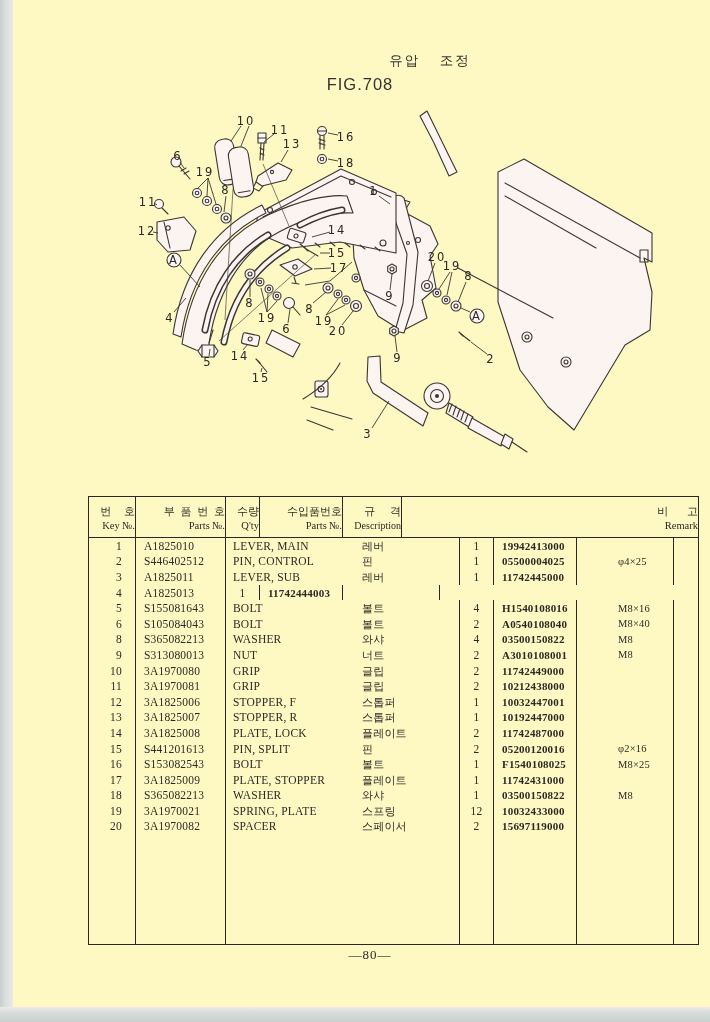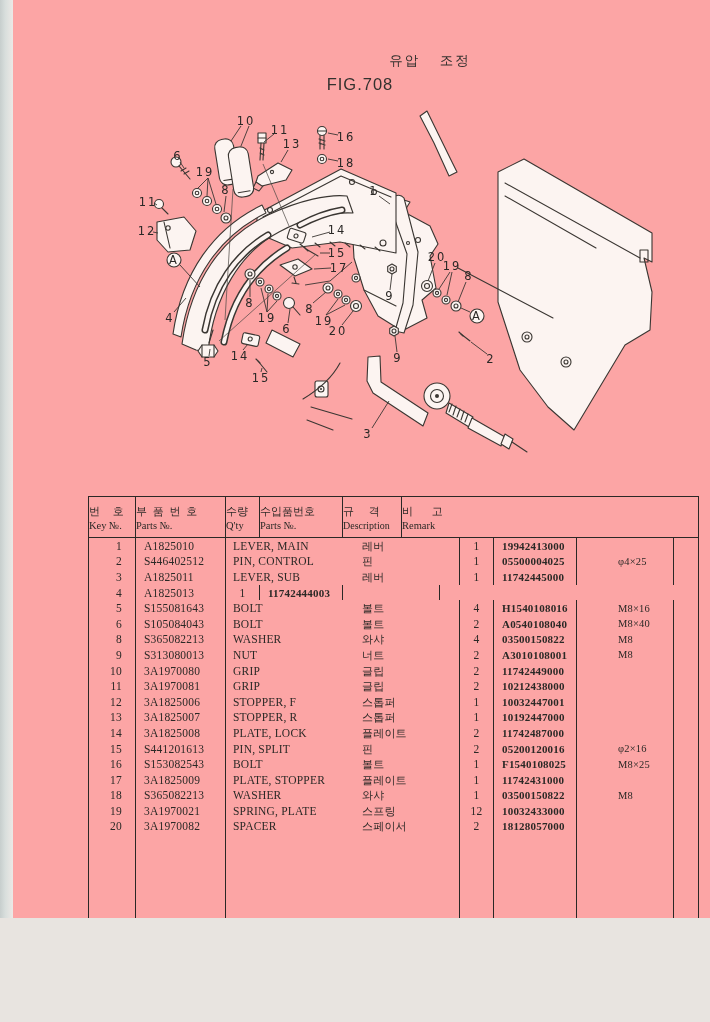--- a/index.html
+++ b/index.html
@@ -1,16 +1,16 @@
 <!DOCTYPE html>
 <html><head>
 <meta charset="utf-8">
 <style>
   html,body{margin:0;padding:0;background:#e8e4e0;}
-  .page{position:relative;width:710px;height:918px;background:#fca5a5;overflow:hidden;
+  .page{position:relative;width:710px;height:1022px;background:#fef9c3;overflow:hidden;
         font-family:"Liberation Serif","DejaVu Serif",serif;color:#2b2926;}
   .edge-left{position:absolute;left:0;top:0;width:13px;height:1022px;
         background:linear-gradient(90deg,#c7cecd 0%,#d8dedc 40%,#ece9e6 100%);}
   .edge-bottom{position:absolute;left:0;top:1007px;width:710px;height:15px;
         background:linear-gradient(0deg,#c9d0ce 0%,#d6dcda 60%,#efe9e6 100%);}
   .title-kr{position:absolute;left:330px;top:52px;width:200px;text-align:center;
         font-size:13.5px;letter-spacing:2px;word-spacing:14px;color:#33312e;}
   .title-row{position:absolute;left:150px;top:75px;width:420px;display:flex;justify-content:center;gap:24px;
         font-family:"Liberation Sans","DejaVu Sans",sans-serif;font-size:16.5px;letter-spacing:1px;color:#33312e;}
   .pageno{position:absolute;left:310px;top:947px;width:120px;text-align:center;font-size:13px;letter-spacing:1px;font-family:Liberation Serif, serif;}
@@ -20,21 +20,21 @@
   .ln{stroke:#3a3632;stroke-width:1.1;fill:none;stroke-linejoin:round;stroke-linecap:round;}
   .fl{fill:#fcf4f1;}
   .ldr{stroke:#3a3632;stroke-width:0.9;fill:none;}
   .thin{stroke:#4a4642;stroke-width:0.7;fill:none;}
   text.callout{font-family:"DejaVu Sans","Liberation Sans",sans-serif;font-size:11.5px;
         letter-spacing:2px;fill:#2a2826;text-anchor:middle;}
   
   .ptable{position:absolute;left:88px;top:496px;width:609px;height:447px;border:1.7px solid #2a2826;
         display:flex;flex-direction:column;background:transparent;}
   .thead{flex:0 0 40px;border-bottom:1.5px solid #2a2826;display:flex;}
-  .hcell{display:flex;flex-direction:column;align-items:flex-start;justify-content:center;gap:1px;
+  .hcell{display:flex;flex-direction:column;align-items:flex-end;justify-content:center;gap:1px;
         border-right:1px solid #2a2826;box-sizing:border-box;}
   .hcell:last-child{border-right:none;}
   .hkr{font-size:11px;white-space:pre;}
   .hen{font-size:10.5px;white-space:pre;}
   .w-key{width:47px}.w-pno{width:90px}.w-name{width:234px}.w-qty{width:34px}.w-imp{width:83px}.w-desc{width:59px}.w-rem{flex:1}
   .k-key{word-spacing:10px}.k-pno{word-spacing:3px}.k-name{word-spacing:56px}.k-desc{word-spacing:12px}.k-rem{word-spacing:16px}
   .e-name{word-spacing:26px}.e-desc{font-size:10px}
   .tbody{flex:1;display:flex;flex-direction:column;}
   .trow{flex:0 0 15.6px;display:flex;}
   .trow.filler{flex:1;}
@@ -560,21 +560,21 @@
           <div class="c c-rem w-rem"></div>
         </div>
         <div class="trow">
           <div class="c c-key w-key">20</div>
           <div class="c c-pno w-pno">3A1970082</div>
           <div class="c c-name w-name">
             <span>SPACER</span>
             <span class="kr">스페이서</span>
           </div>
           <div class="c c-qty w-qty">2</div>
-          <div class="c c-imp w-imp">18128057000</div>
+          <div class="c c-imp w-imp">15697119000</div>
           <div class="c c-desc w-desc"></div>
           <div class="c c-rem w-rem"></div>
         </div>
         <div class="trow filler">
           <div class="c c-key w-key"></div>
           <div class="c c-pno w-pno"></div>
           <div class="c c-name w-name"></div>
           <div class="c c-qty w-qty"></div>
           <div class="c c-imp w-imp"></div>
           <div class="c c-desc w-desc"></div>

